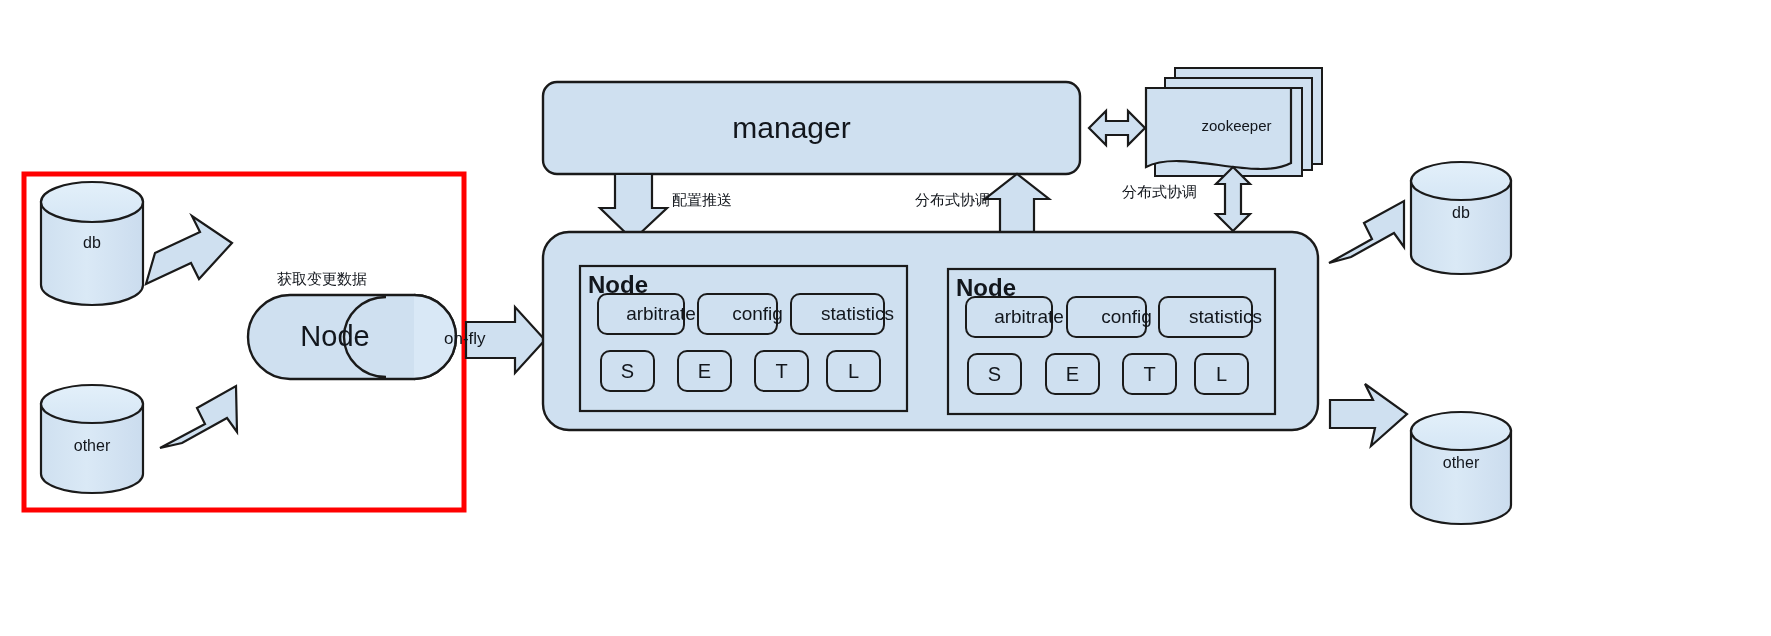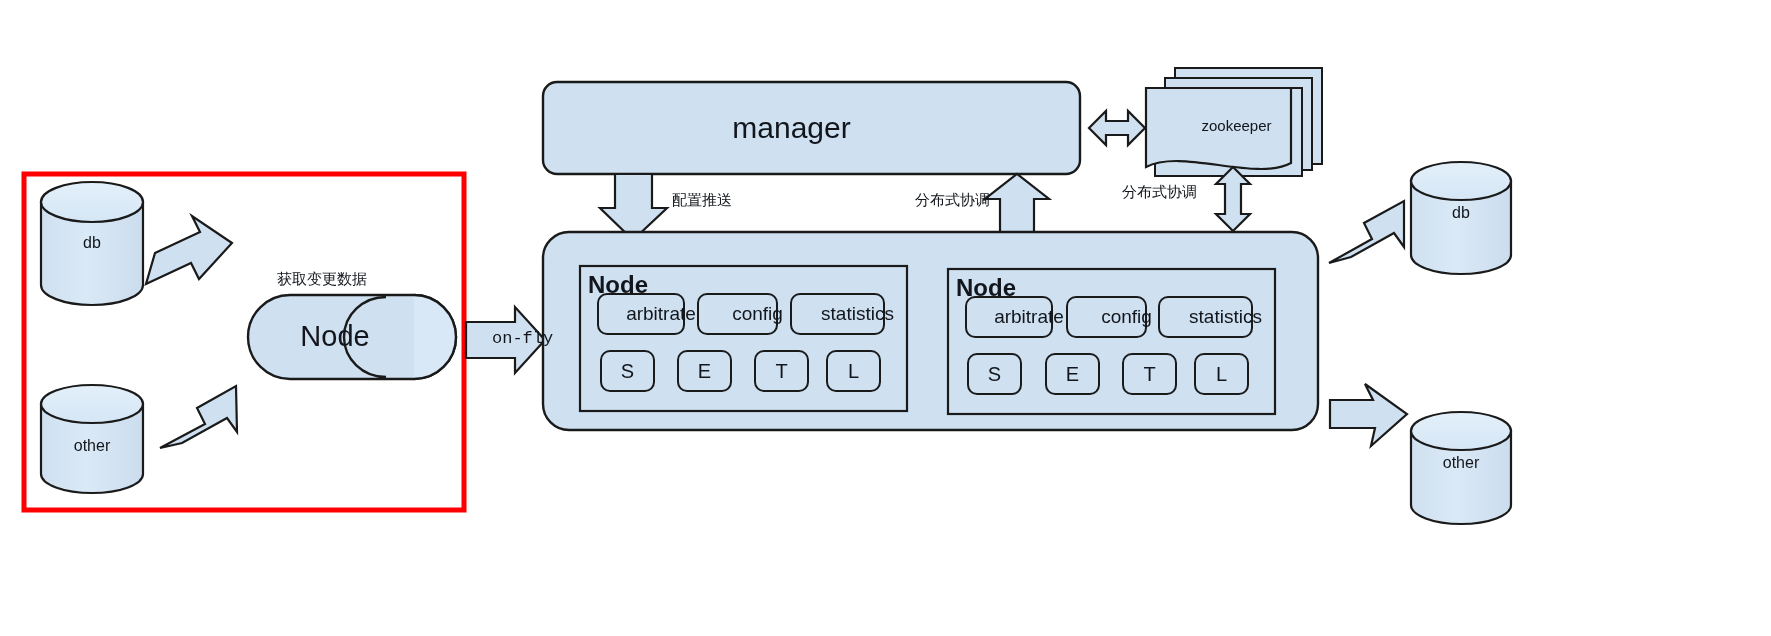--- a/index.html
+++ b/index.html
@@ -159,21 +159,21 @@
   </svg>
 
   <div class="lbl t-db" style="left:0; top:235px; width:184px; text-align:center;">db</div>
 
   <div class="lbl t-db" style="left:0; top:438px; width:184px; text-align:center;">other</div>
 
   <div class="lbl t-cn lbl-cn" style="left:277px; top:272px;">获取变更数据</div>
 
   <div class="lbl t-canal" style="left:280px; top:322px; width:110px; text-align:center;">Node</div>
 
-  <div class="lbl t-onfly" style="left:492px; top:330px;font-family:Liberation Mono, monospace;">on-fly</div>
+  <div class="lbl t-onfly" style="left:444px; top:330px;">on-fly</div>
 
   <div class="lbl t-manager" style="left:543px; top:113px; width:497px; text-align:center;">manager</div>
 
   <div class="lbl t-cn lbl-cn" style="left:672px; top:193px;">配置推送</div>
 
   <div class="lbl t-cn lbl-cn" style="left:915px; top:193px;">分布式协调</div>
 
   <div class="lbl t-zk" style="left:1146px; top:118px; width:145px; text-align:center;">zookeeper</div>
 
   <div class="lbl t-cn lbl-cn" style="left:1122px; top:185px;">分布式协调</div>

